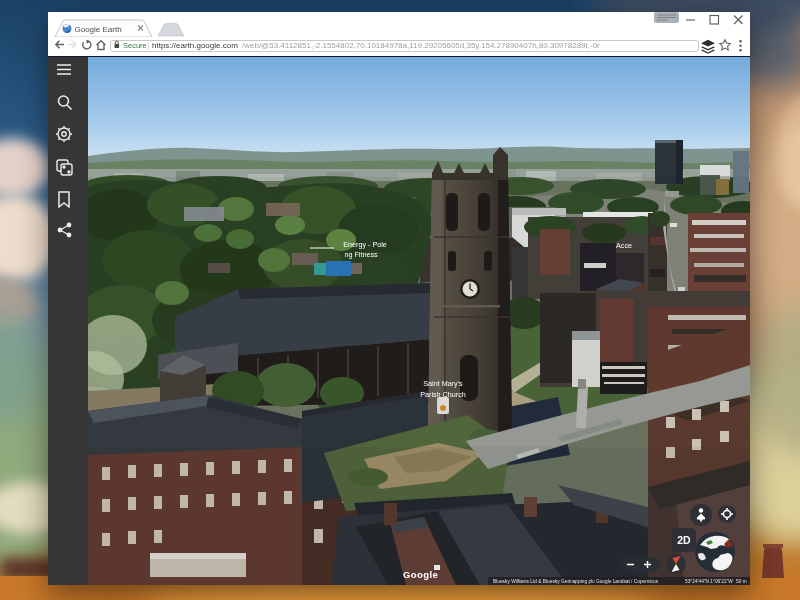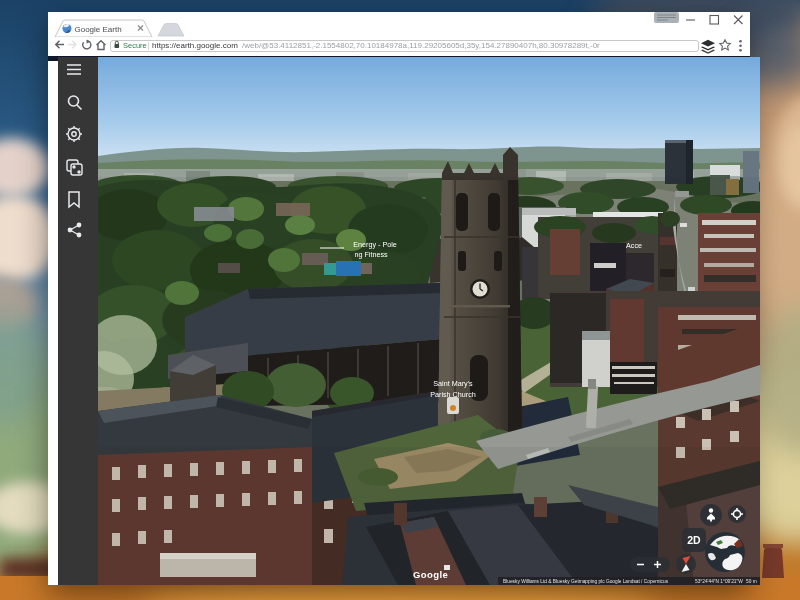--- a/index.html
+++ b/index.html
@@ -1,20 +1,20 @@
 <!DOCTYPE html>
 <html><head>
 <meta charset="utf-8">
 <style>
 html,body{margin:0;padding:0;width:800px;height:600px;overflow:hidden;font-family:"Liberation Sans",sans-serif;}
 #desk{position:absolute;left:0;top:0;width:800px;height:600px;}
 #win{position:absolute;left:48px;top:12px;width:702px;height:573px;background:#fff;box-shadow:0 10px 28px rgba(0,0,0,.45);text-align:center;}
 #tabstrip{position:absolute;left:0;top:0;width:702px;height:25px;background:#fff;}
 #toolbar{position:absolute;left:0;top:25px;width:702px;height:19px;background:#fff;border-bottom:5px solid #0f172a;}
-#content{position:absolute;left:10px;top:45px;width:702px;height:528px;}
+#content{position:absolute;left:0;top:45px;width:702px;height:528px;}
 #sidebar{position:absolute;left:0;top:0;width:40px;height:528px;background:#363636;}
 #map{position:absolute;left:40px;top:0;width:662px;height:528px;}
 </style>
 </head>
 <body>
 <svg id="desk" width="800" height="600" viewBox="0 0 800 600" xmlns="http://www.w3.org/2000/svg">
  <defs>
   <linearGradient id="wall" x1="0" y1="0" x2="0" y2="1">
    <stop offset="0" stop-color="#1b4266"></stop>
    <stop offset=".30" stop-color="#2e608c"></stop>

